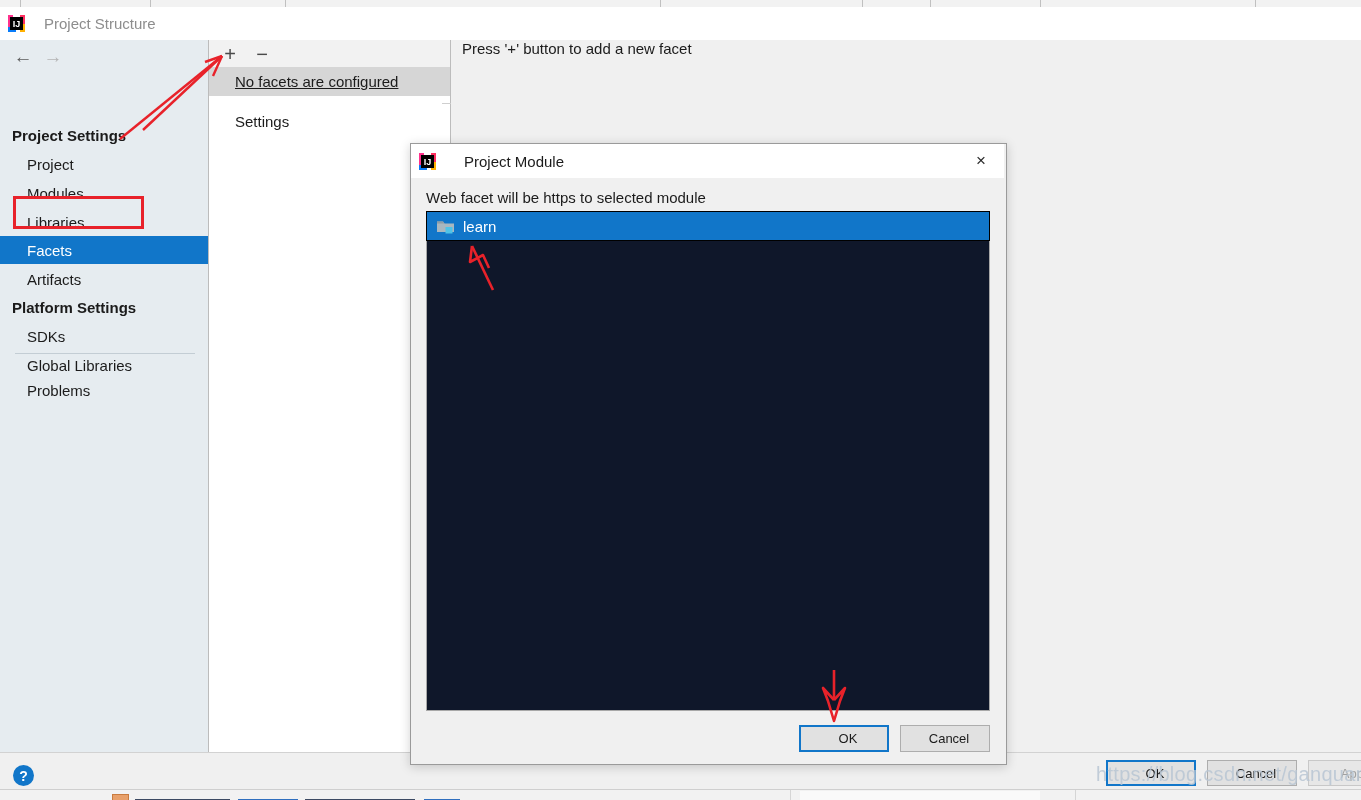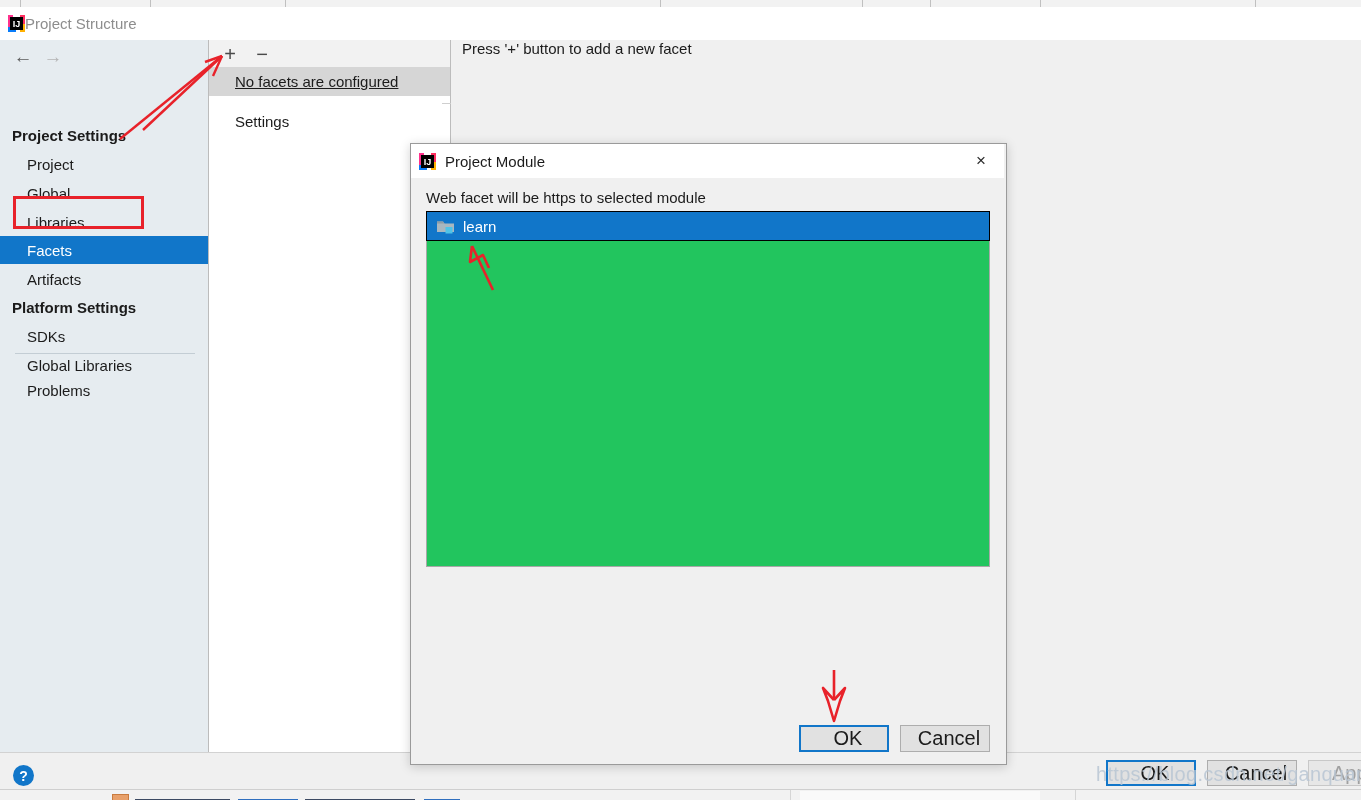--- a/index.html
+++ b/index.html
@@ -48,21 +48,21 @@
     background: #ffffff;
     display: flex; align-items: center;
   }
   .ps-titlebar .ij-icon { margin-left: 8px; }
   .ps-title-text {
     font-size: 15px; color: #8d8d8d;
     font-family: "Liberation Sans", sans-serif;
   }
 
   
-  .ij-icon { width: 17px; height: 17px; display: block; }
+  .ij-icon { width: 36px; height: 17px; display: block; }
 
   
   .ps-sidebar {
     position: absolute; left: 0; top: 33px; width: 208px; height: 712px;
     background: #e6ecf0;
     border-right: 1px solid #bcbcbc;
   }
   .nav-row {
     position: absolute; left: 0; top: 0; width: 208px; height: 33px;
     display: flex; align-items: center; padding-left: 8px; box-sizing: border-box;
@@ -136,21 +136,21 @@
     position: absolute; left: 13px; top: 12px; width: 21px; height: 21px;
     border-radius: 50%; background: #1176c9; color: #ffffff;
     font-size: 14px; font-weight: bold; display: flex;
     align-items: center; justify-content: center;
   }
 
   
   .win-btn {
     position: absolute; box-sizing: border-box;
     background: #e1e1e1; border: 1px solid #adadad;
-    font-size: 20px; color: #1b1b1b;
+    font-size: 13px; color: #1b1b1b;
     display: flex; align-items: center; justify-content: center; padding-left: 8px;
   }
   .win-btn.default {
     border: 2px solid #1176c9; background: #e1e1e1;
   }
   .win-btn.disabled { color: #a0a0a0; background: #e7e7e7; border-color: #c8c8c8; }
 
   
   .dlg {
     position: absolute; left: 410px; top: 143px; width: 595px; height: 620px;
@@ -167,22 +167,22 @@
   .dlg-close {
     position: absolute; right: 0; top: 0; width: 46px; height: 34px;
     display: flex; align-items: center; justify-content: center;
     font-size: 17px; color: #2b2b2b;
   }
   .dlg-subtitle {
     position: absolute; left: 15px; top: 45px; font-size: 15px; color: #1b1b1b;
     white-space: nowrap;
   }
   .dlg-list {
-    position: absolute; left: 15px; top: 67px; width: 564px; height: 356px;
-    background: #22c55e; border: 1px solid #a8a8a8; box-sizing: border-box;
+    position: absolute; left: 15px; top: 67px; width: 564px; height: 500px;
+    background: #0f172a; border: 1px solid #a8a8a8; box-sizing: border-box;
   }
   .list-item {
     position: absolute; left: 0; top: 0; width: 562px; height: 30px;
     display: flex; align-items: center; padding-left: 10px; box-sizing: border-box;
     font-size: 15px; color: #1b1b1b;
   }
   .list-item.selected {
     background: #1176c9; color: #ffffff;
     border: 1px solid #000000; top: -1px; left: -1px; width: 564px;
   }
@@ -238,21 +238,21 @@
       <span class="nav-arrow back">←</span>
       <span class="nav-arrow fwd">→</span>
     </div>
 
     <div class="sb-group" style="top:87px">Project Settings</div>
 
     <div class="sb-item" style="top:110px">
       <span>Project</span>
     </div>
     <div class="sb-item" style="top:139px">
-      <span>Global</span>
+      <span>Modules</span>
     </div>
     <div class="sb-item" style="top:168px">
       <span>Libraries</span>
     </div>
     <div class="sb-item" style="top:225px">
       <span>Artifacts</span>
     </div>
     <div class="sb-item selected" style="top:196px">
       <span>Facets</span>
     </div>

